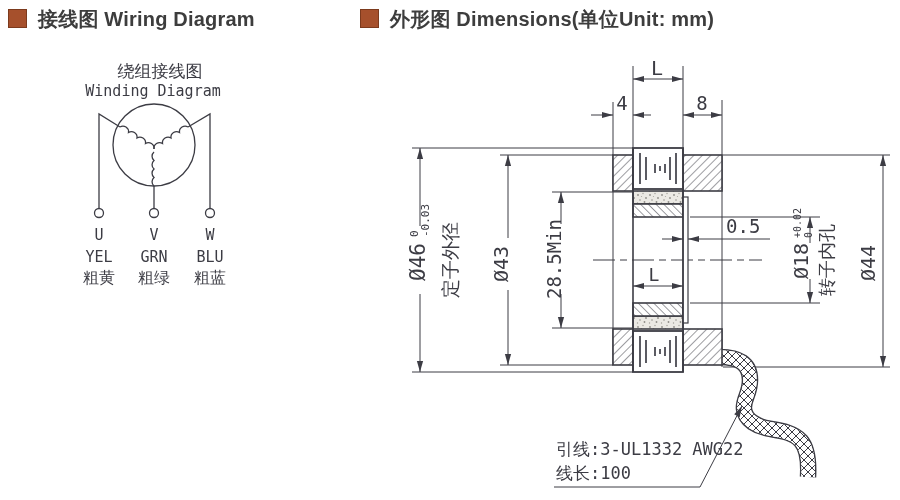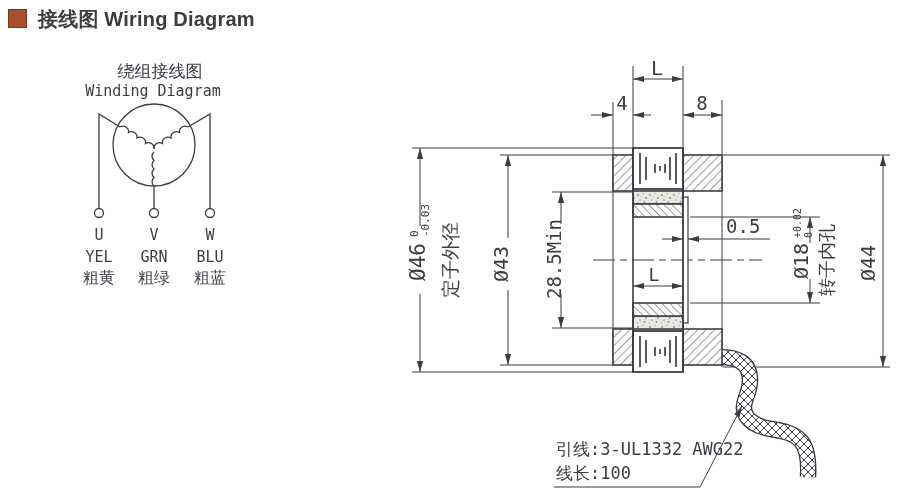--- a/index.html
+++ b/index.html
@@ -15,20 +15,24 @@
 </style>
 </head>
 <body>
 
 <div class="stage">
 
   <div class="hdr" style="left:8px;">
     <span class="bullet"></span>
     <span class="txt">接线图 Wiring Diagram</span>
   </div>
+  <div class="hdr" style="left:360px;">
+    <span class="bullet"></span>
+    <span class="txt">外形图 Dimensions(单位Unit: mm)</span>
+  </div>
 
   <svg width="900" height="500" viewBox="0 0 900 500">
     <defs>
       <marker id="arrE" markerUnits="userSpaceOnUse" markerWidth="26" markerHeight="12" refX="0" refY="0" orient="auto" viewBox="-13 -6 26 12">
         <path d="M0,0 L-11,3.1 L-11,-3.1 Z" fill="#3c3c44"></path>
       </marker>
       <marker id="arrS" markerUnits="userSpaceOnUse" markerWidth="26" markerHeight="12" refX="0" refY="0" orient="auto-start-reverse" viewBox="-13 -6 26 12">
         <path d="M0,0 L-11,3.1 L-11,-3.1 Z" fill="#3c3c44"></path>
       </marker>
       <pattern id="hatchA" width="6" height="6" patternUnits="userSpaceOnUse" patternTransform="rotate(45)">

